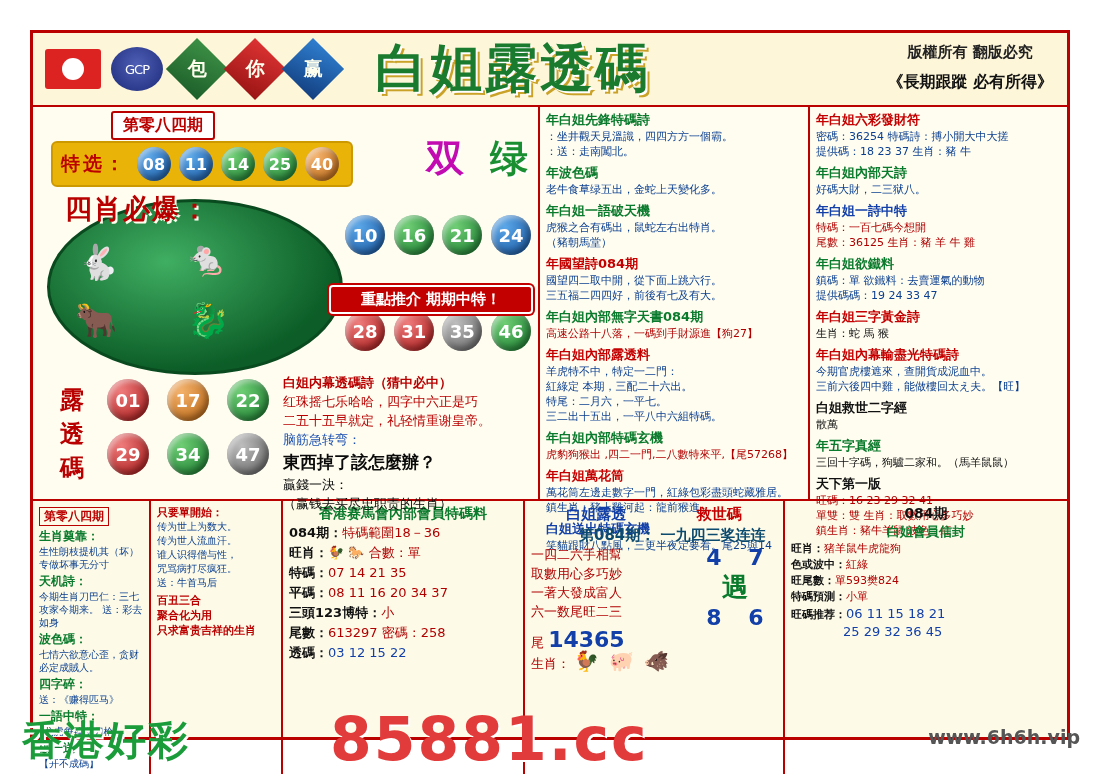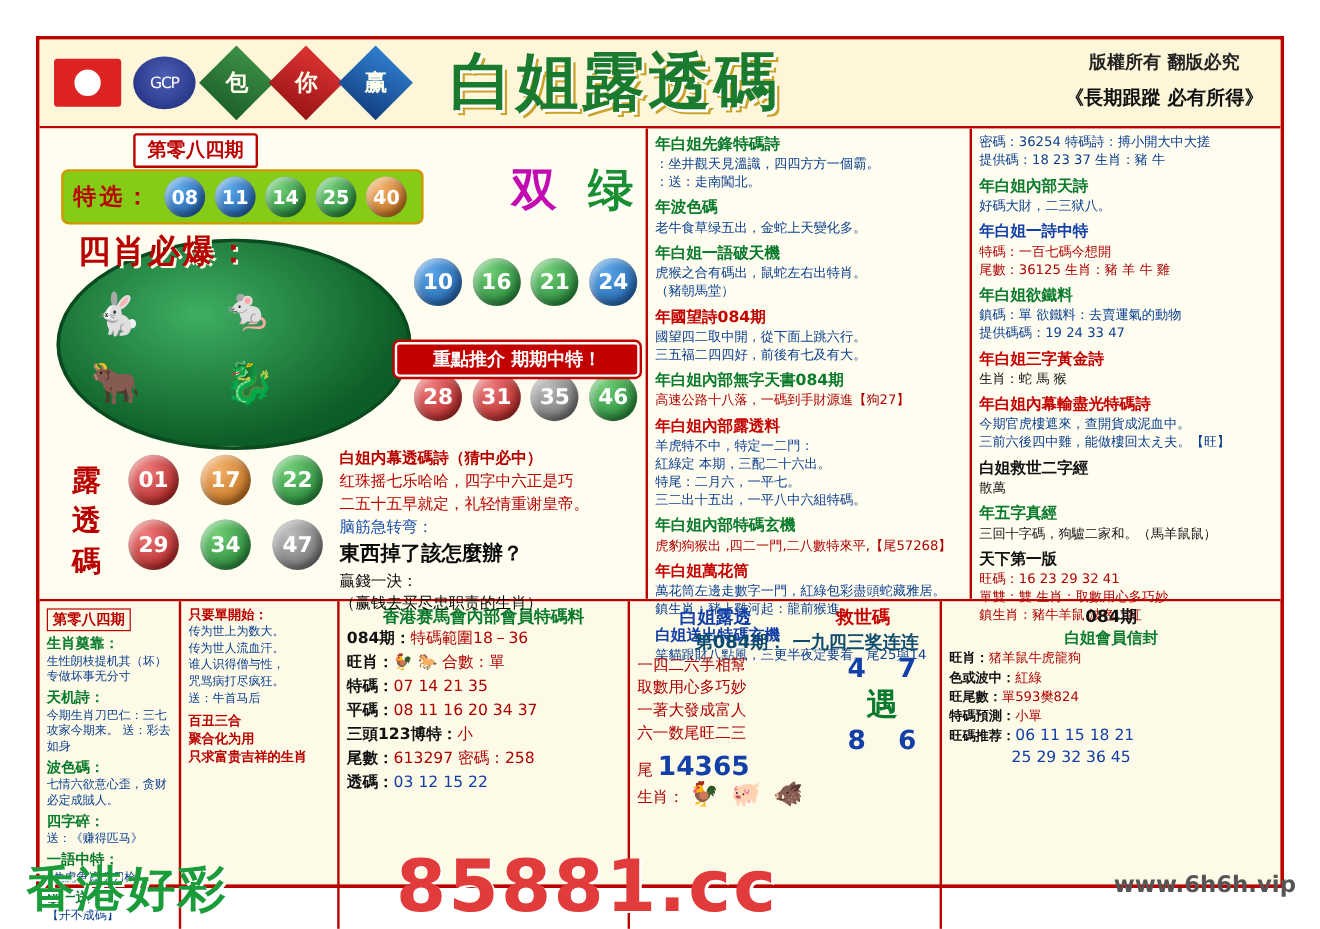--- a/index.html
+++ b/index.html
@@ -59,21 +59,21 @@
   .colA{width:505px;border-right:2px solid #b00;position:relative;background:#fffdf0;}
   .colB{width:270px;border-right:2px solid #b00;background:#fffdf0;padding:4px 6px;box-sizing:border-box;}
   .colC{flex:1;background:#fffdf0;padding:4px 6px;box-sizing:border-box;}
 
   
   .issue-badge{
     position:absolute;left:78px;top:4px;border:2px solid #b00;background:#fff;
     padding:2px 10px;font-size:16px;font-weight:bold;color:#b00;border-radius:3px;
   }
   .tese-row{position:absolute;left:18px;top:34px;display:flex;align-items:center;
-     background:#84cc16;border:2px solid #c90;border-radius:6px;padding:4px 8px;}
+     background:#eab308;border:2px solid #c90;border-radius:6px;padding:4px 8px;}
   .tese-row .lbl{font-size:19px;font-weight:bold;color:#b00;margin-right:6px;letter-spacing:3px;}
   .ball{
     width:34px;height:34px;border-radius:50%;display:flex;align-items:center;justify-content:center;
     color:#fff;font-weight:bold;font-size:16px;margin:0 4px;
     box-shadow:inset -3px -4px 6px rgba(0,0,0,.35),inset 3px 3px 5px rgba(255,255,255,.5);
   }
   .b-blue{background:radial-gradient(circle at 35% 30%,#5aa7e8,#14519c);}
   .b-green{background:radial-gradient(circle at 35% 30%,#6fce74,#13752a);}
   .b-red{background:radial-gradient(circle at 35% 30%,#ef7b7b,#a21010);}
   .b-orange{background:radial-gradient(circle at 35% 30%,#f4b16a,#b4600c);}
@@ -308,20 +308,21 @@
         <p>鎮生肖：豬上雞河起：龍前猴進</p>
       </div>
       <div class="blk">
         <div class="h blue">白姐送出特碼玄機</div>
         <p>笑貓跟財八點風，三更半夜定要看。尾25與14</p>
       </div>
     </div>
 
     <div class="colC">
       <div class="blk">
+        <div class="h red">年白姐六彩發財符</div>
         <p>密碼：36254 特碼詩：搏小開大中大搓</p>
         <p>提供碼：18 23 37  生肖：豬 牛</p>
       </div>
       <div class="blk">
         <div class="h">年白姐內部天詩</div>
         <p>好碼大財，二三狱八。</p>
       </div>
       <div class="blk">
         <div class="h blue">年白姐一詩中特</div>
         <p class="r">特碼：一百七碼今想開</p>

